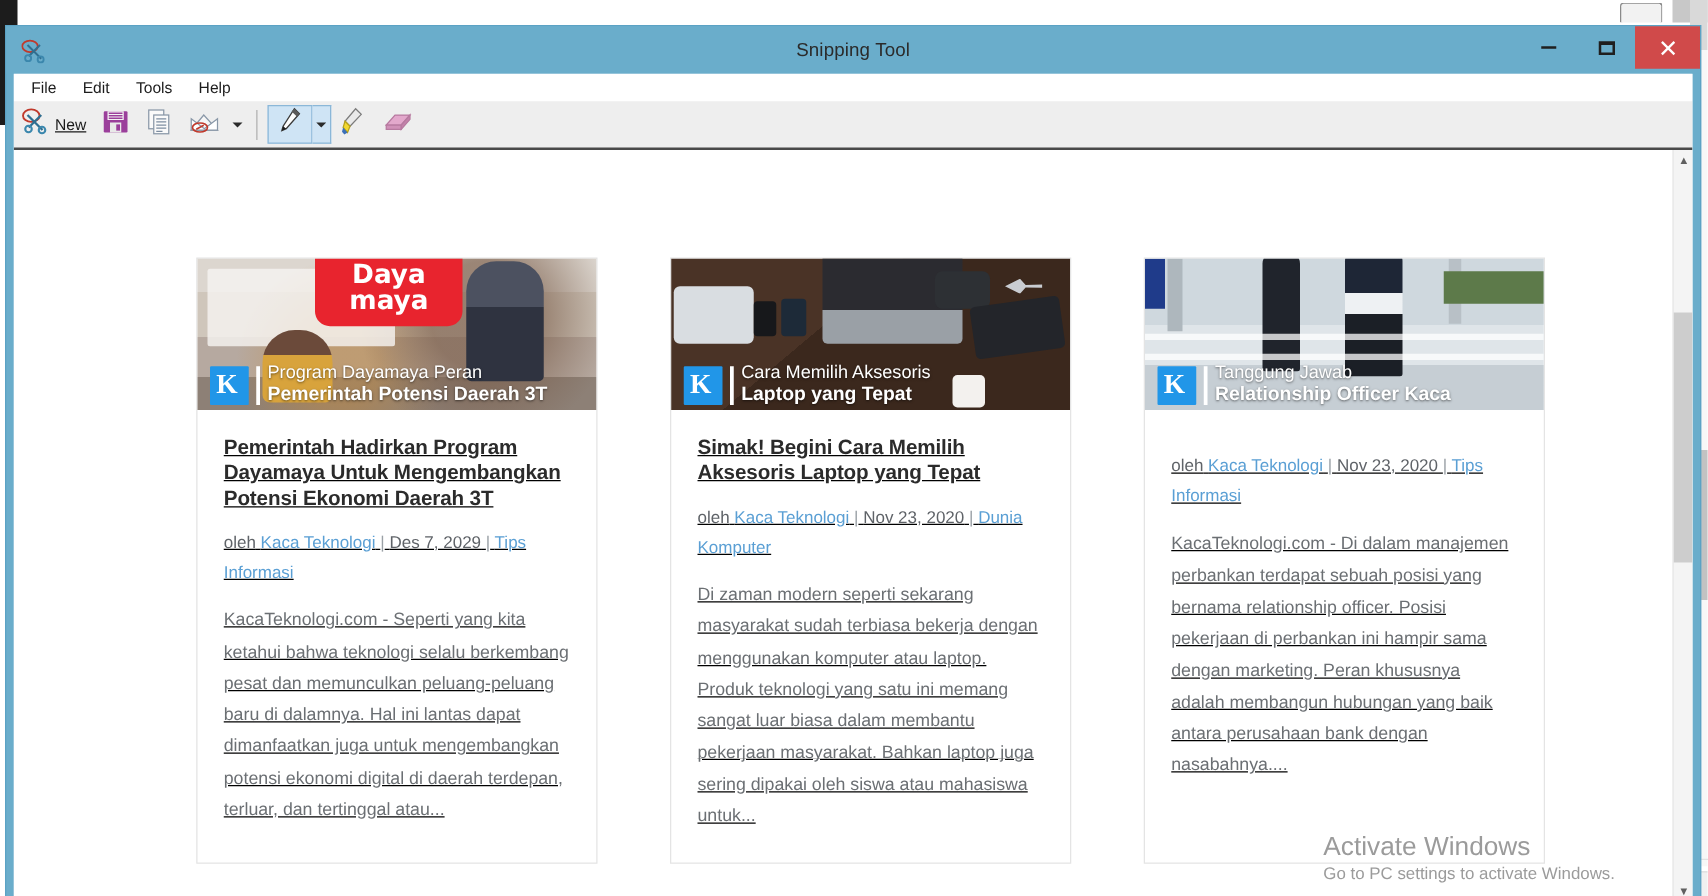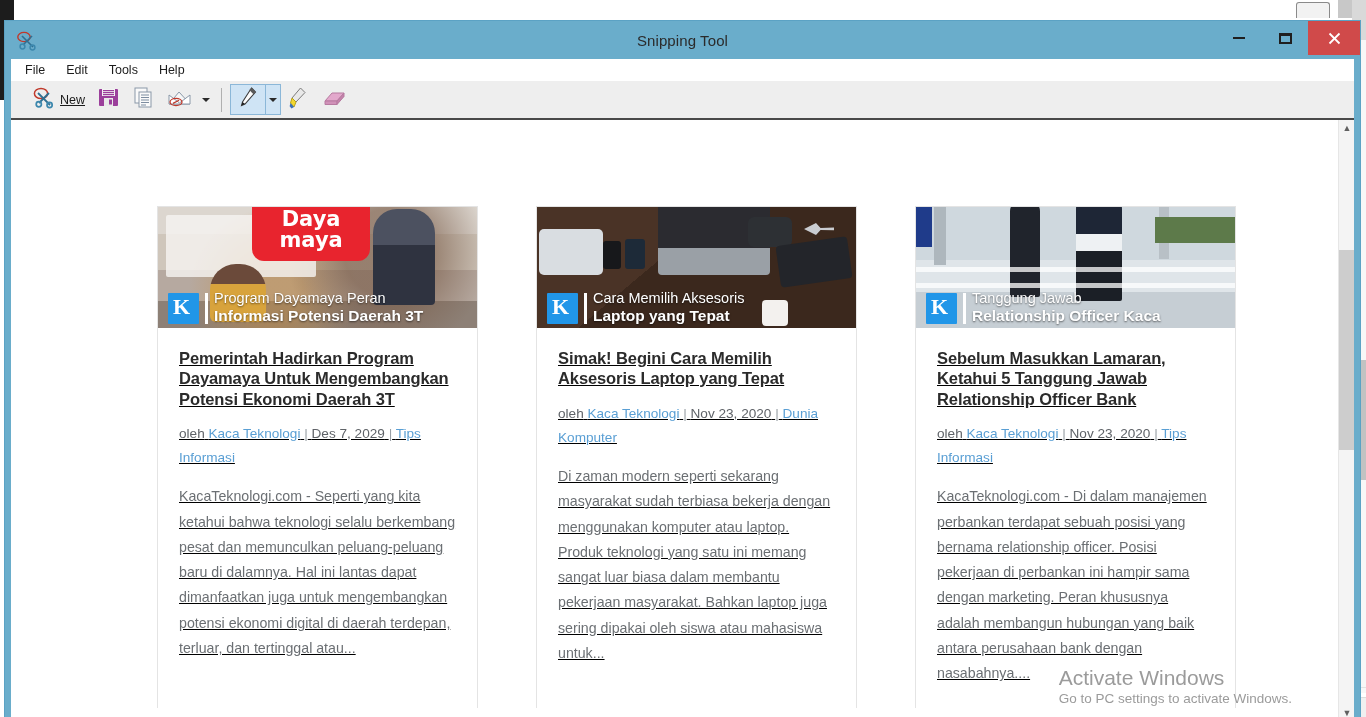--- a/index.html
+++ b/index.html
@@ -123,21 +123,21 @@
     height: 22px; flex: none;
     display: flex; align-items: center;
     padding-left: 14px; gap: 21px;
     background: #ffffff;
     font-size: 12.5px; color: #1d1d1d;
   }
   .menubar span { cursor: default; }
   .toolbar {
     height: 39px; flex: none;
     display: flex; align-items: center;
-    padding-left: 16px;
+    padding-left: 0;
     background: #eeeeee;
     border-bottom: 2px solid #494949;
     gap: 0px;
   }
   .tb-item {
     height: 31px; display: flex; align-items: center;
     padding: 0 6px; gap: 5px;
   }
   .tb-label { font-size: 12.5px; color: #1a1a1a; }
   .tb-label u { text-decoration: underline; }
@@ -505,21 +505,21 @@
               <div class="person2"></div>
               <div class="logo-daya">
                 <div>Daya</div>
                 <div>maya</div>
               </div>
               <div class="thumb-overlay">
                 <div class="thumb-logo"></div>
                 <div class="thumb-bar"></div>
                 <div class="thumb-lines">
                   <div class="thumb-l1">Program Dayamaya Peran</div>
-                  <div class="thumb-l2">Informasi Potensi Daerah 3T</div>
+                  <div class="thumb-l2">Pemerintah Potensi Daerah 3T</div>
                 </div>
               </div>
             </div>
             <div class="card-body">
               <div class="card-title">Pemerintah Hadirkan Program Dayamaya Untuk Mengembangkan Potensi Ekonomi Daerah 3T</div>
               <div class="card-meta">
                 <span>oleh</span>
                 <a href="#">Kaca Teknologi</a>
                 <span class="sep">|</span>
                 <span>Des 7, 2029</span>
@@ -576,21 +576,20 @@
               <div class="thumb-overlay">
                 <div class="thumb-logo"></div>
                 <div class="thumb-bar"></div>
                 <div class="thumb-lines">
                   <div class="thumb-l1">Tanggung Jawab</div>
                   <div class="thumb-l2">Relationship Officer Kaca</div>
                 </div>
               </div>
             </div>
             <div class="card-body">
-              <div class="card-title">Sebelum Masukkan Lamaran, Ketahui 5 Tanggung Jawab Relationship Officer Bank</div>
               <div class="card-meta">
                 <span>oleh</span>
                 <a href="#">Kaca Teknologi</a>
                 <span class="sep">|</span>
                 <span>Nov 23, 2020</span>
                 <span class="sep">|</span>
                 <a href="#">Tips Informasi</a>
               </div>
               <div class="card-excerpt">KacaTeknologi.com - Di dalam manajemen perbankan terdapat sebuah posisi yang bernama relationship officer. Posisi pekerjaan di perbankan ini hampir sama dengan marketing. Peran khususnya adalah membangun hubungan yang baik antara perusahaan bank dengan nasabahnya....</div>
             </div>

